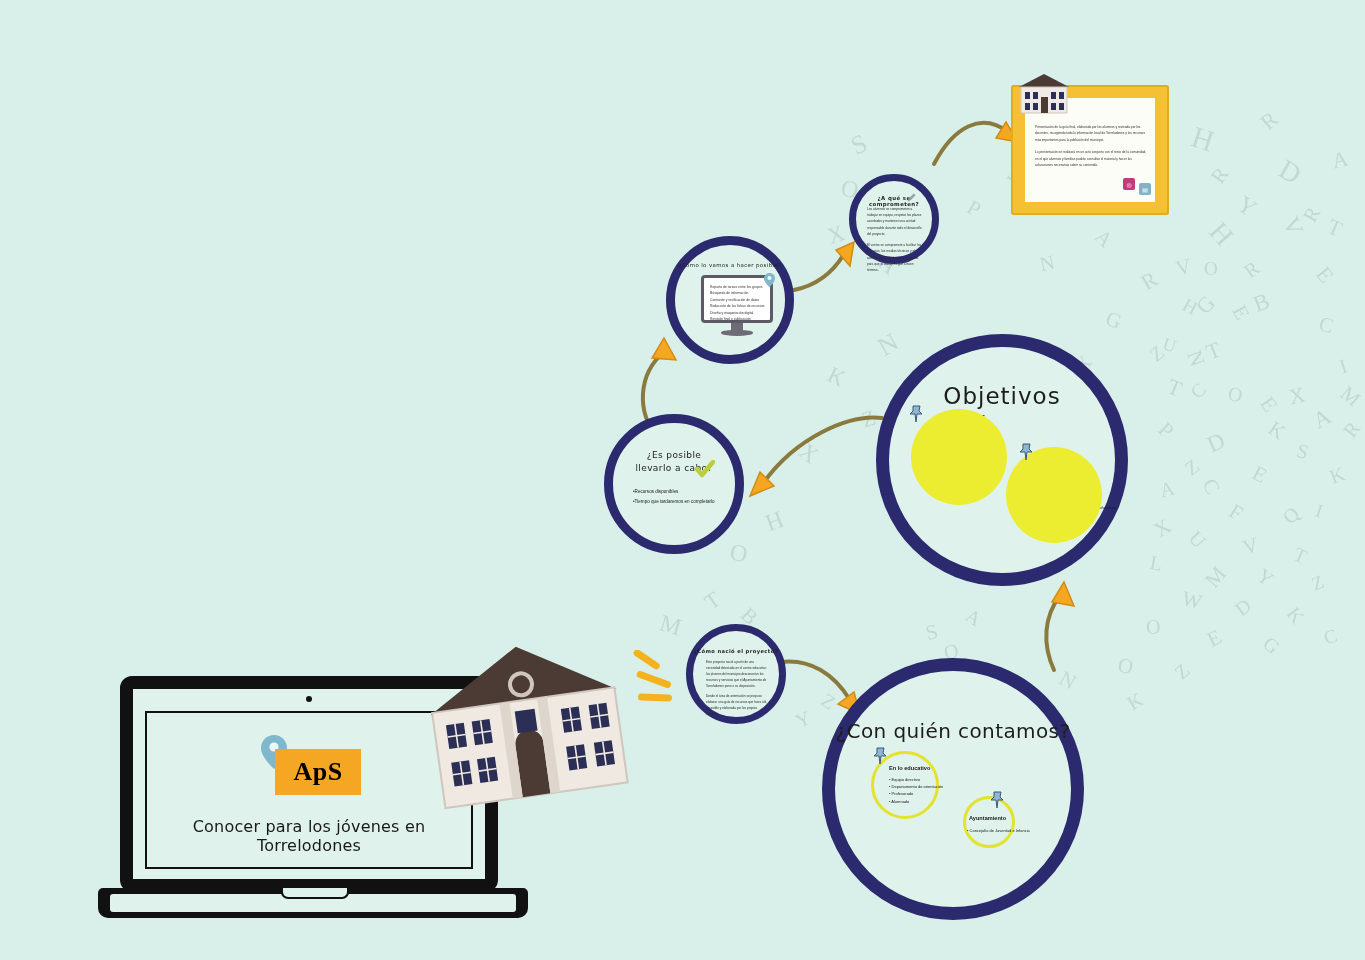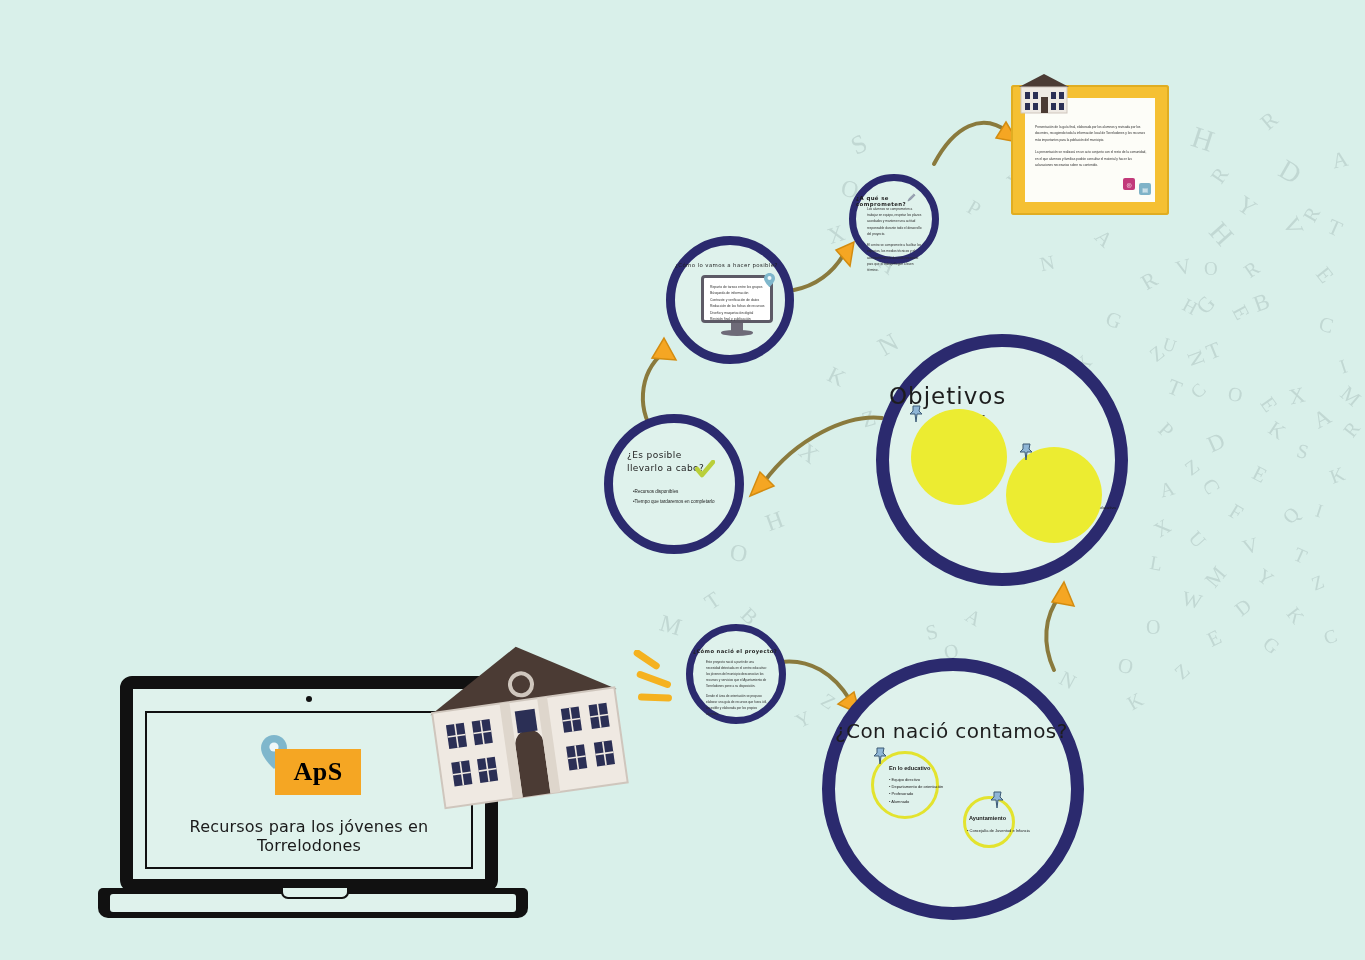--- a/index.html
+++ b/index.html
@@ -35,20 +35,21 @@
     border-radius: 50%;
     border-style: solid;
     border-color: #2b2a6e;
     background: #dff2ec;
     box-sizing: border-box;
     z-index: 4;
   }
   .node-title {
     position: absolute;
     left: 0; right: 0;
+    text-align: center;
     color: #1d1d1d;
     font-family: "DejaVu Sans", sans-serif;
     letter-spacing: .4px;
   }
 
   
   #node-objetivos { left: 876px; top: 334px; width: 252px; height: 252px; border-width: 13px; }
   #objetivos-title { top: 36px; font-size: 23px; font-weight: 400; letter-spacing: 1px; }
   .blob {
     position: absolute;
@@ -508,21 +509,21 @@
     <div class="blob-heading" style="left:143px;top:118px;">Del servicio</div>
     <div class="blob-lines" id="lines-servicio" style="left:130px;top:134px;">
         <div>• Conocer los recursos del municipio</div>
         <div>• Acercar la información a los jóvenes</div>
         <div>• Fomentar el uso de los servicios públicos</div>
         <div>• Mejorar la participación de la comunidad educativa</div>
       </div>
   </div>
 
   <div class="node" id="node-contamos">
-    <div class="node-title" id="contamos-title">¿Con nació contamos?</div>
+    <div class="node-title" id="contamos-title">¿Con quién contamos?</div>
 
     <div class="ring" id="ring-educativo"></div>
     <div class="ring" id="ring-ayuntamiento"></div>
 
     <svg class="pin" style="left:38px;top:76px;" viewBox="0 0 14 18">
       <path d="M4 1 L11 1 L10 6 L13 9 L8 9 L7 17 L6 9 L1 9 L4 6 Z" fill="#8fb6d6" stroke="#3c5a75" stroke-width="1"></path>
     </svg>
     <div class="ring-heading" style="left:54px;top:94px;">En lo educativo</div>
     <div class="ring-lines" id="lines-educativo" style="left:54px;top:105px;">
         <div>• Equipo directivo</div>
@@ -552,21 +553,21 @@
     <div id="laptop-lid">
       <div id="laptop-cam"></div>
       <div id="laptop-screen">
         <svg id="aps-pin" viewBox="0 0 26 34">
           <path d="M13 0 C5.8 0 0 5.8 0 13 C0 22.5 13 34 13 34 C13 34 26 22.5 26 13 C26 5.8 20.2 0 13 0 Z" fill="#7fb7cc"></path>
           <circle cx="13" cy="12" r="4.6" fill="#eef7fa"></circle>
         </svg>
         <div id="aps-badge">
           <span id="aps-label">ApS</span>
         </div>
-        <div id="laptop-caption">Recursos para los jóvenes en Torrelodones</div>
+        <div id="laptop-caption">Conocer para los jóvenes en Torrelodones</div>
       </div>
     </div>
     <div id="laptop-basebar">
       <div id="laptop-baseinner"></div>
       <div id="laptop-notch"></div>
     </div>
   </div>
 
   <svg id="townhall" viewBox="0 0 204 160">
     <polygon points="102,6 196,62 8,62" fill="#4b3b34"></polygon>

